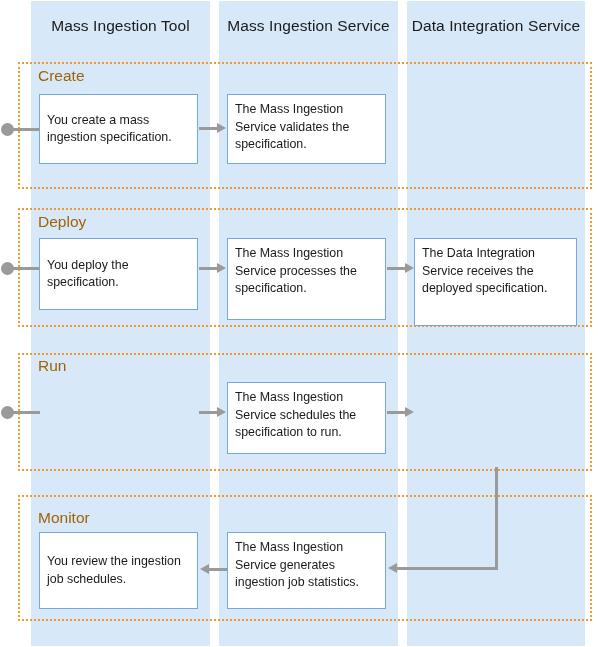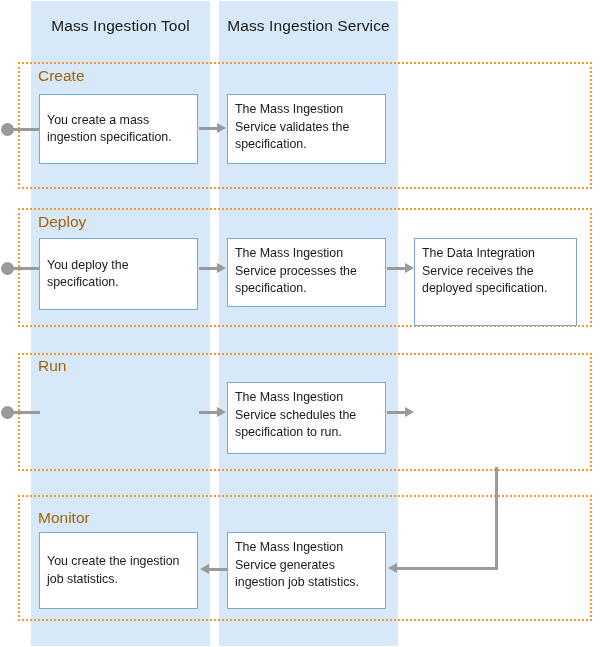--- a/index.html
+++ b/index.html
@@ -91,20 +91,23 @@
 <div class="canvas">
 
   <div class="lane" style="left:31px;top:1px;width:179px;height:645px;">
     <div class="lane-header">Mass Ingestion Tool</div>
   </div>
 
   <div class="lane" style="left:219px;top:1px;width:179px;height:645px;">
     <div class="lane-header">Mass Ingestion Service</div>
   </div>
 
+  <div class="lane" style="left:407px;top:1px;width:178px;height:645px;">
+    <div class="lane-header">Data Integration Service</div>
+  </div>
 
   <div class="phase" style="left:18px;top:62px;width:574px;height:127px;"></div>
   <div class="phase-label" style="left:38px;top:67px;">Create</div>
 
   <div class="dot" style="left:1px;top:123px;"></div>
   <div class="hline" style="left:11px;top:128px;width:29px;"></div>
 
   <div class="step" style="left:39px;top:94px;width:159px;height:70px;">
     <span>You create a mass ingestion specification.</span>
   </div>
@@ -122,21 +125,21 @@
   <div class="dot" style="left:1px;top:262px;"></div>
   <div class="hline" style="left:11px;top:267px;width:29px;"></div>
 
   <div class="step" style="left:39px;top:238px;width:159px;height:72px;">
     <span>You deploy the specification.</span>
   </div>
 
   <div class="hline" style="left:199px;top:267px;width:20px;"></div>
   <div class="arrow-r" style="left:217px;top:263px;"></div>
 
-  <div class="step top" style="left:227px;top:238px;width:159px;height:69px;">
+  <div class="step top" style="left:227px;top:238px;width:159px;height:82px;">
     <span>The Mass Ingestion Service processes the specification.</span>
   </div>
 
   <div class="hline" style="left:387px;top:267px;width:20px;"></div>
   <div class="arrow-r" style="left:405px;top:263px;"></div>
 
   <div class="step top" style="left:414px;top:238px;width:163px;height:88px;">
     <span>The Data Integration Service receives the deployed specification.</span>
   </div>
 
@@ -155,21 +158,21 @@
   </div>
 
   <div class="hline" style="left:387px;top:411px;width:20px;"></div>
   <div class="arrow-r" style="left:405px;top:407px;"></div>
 
 
   <div class="phase" style="left:18px;top:495px;width:574px;height:126px;"></div>
   <div class="phase-label" style="left:38px;top:509px;">Monitor</div>
 
   <div class="step" style="left:39px;top:532px;width:159px;height:77px;">
-    <span>You create the ingestion job statistics.</span>
+    <span>You review the ingestion job schedules.</span>
   </div>
 
   <div class="arrow-l" style="left:200px;top:564px;"></div>
   <div class="hline" style="left:208px;top:568px;width:19px;"></div>
 
   <div class="step top" style="left:227px;top:532px;width:159px;height:77px;">
     <span>The Mass Ingestion Service generates ingestion job statistics.</span>
   </div>
 
   <div class="vline" style="left:495px;top:467px;height:103px;"></div>

